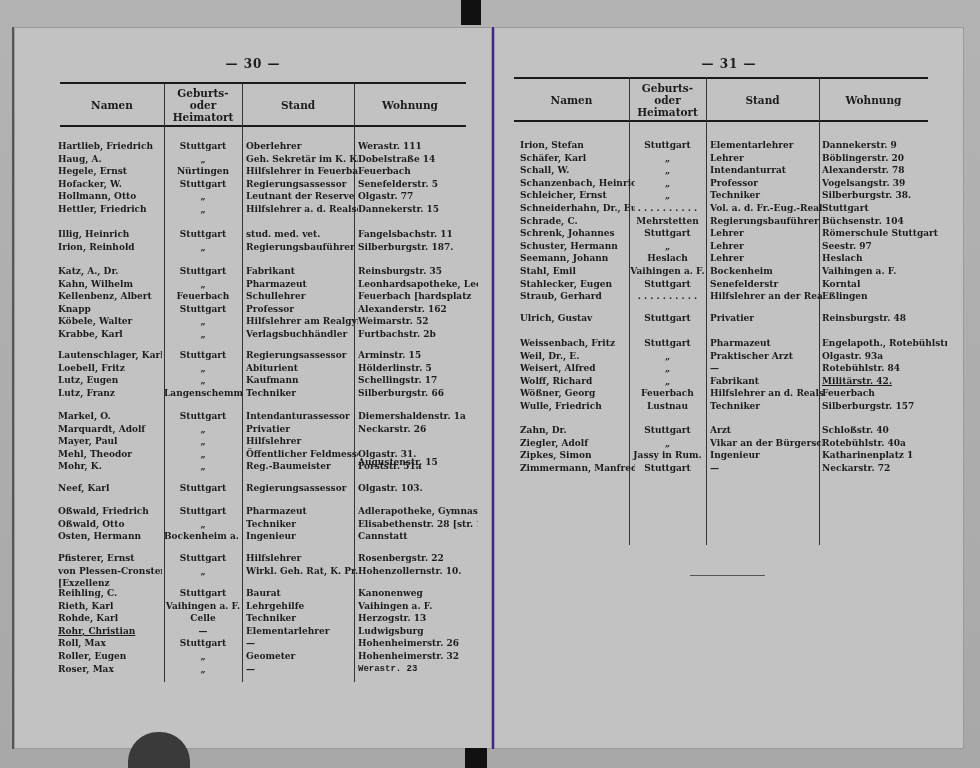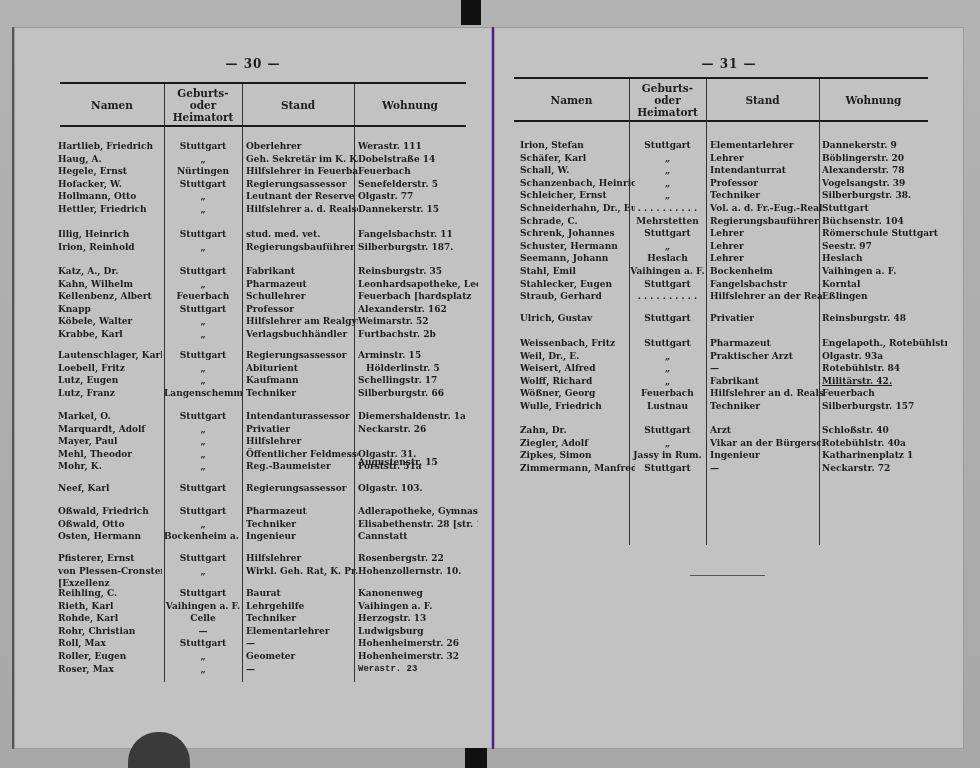--- a/index.html
+++ b/index.html
@@ -140,21 +140,21 @@
       <div class="row" style="top: 322px;">
         <span class="c name" style="left: 44px; width: 104px;">Lautenschlager, Karl</span>
         <span class="c ort" style="left: 150px; width: 78px;">Stuttgart</span>
         <span class="c stand" style="left: 232px; width: 112px;">Regierungsassessor</span>
         <span class="c wohn" style="left: 344px; width: 120px;">Arminstr. 15</span>
       </div>
       <div class="row" style="top: 334.6px;">
         <span class="c name" style="left: 44px; width: 104px;">Loebell, Fritz</span>
         <span class="c ort" style="left: 150px; width: 78px;">„</span>
         <span class="c stand" style="left: 232px; width: 112px;">Abiturient</span>
-        <span class="c wohn" style="left: 344px; width: 120px; margin-left: 8px;">Hölderlinstr. 5</span>
+        <span class="c wohn" style="left: 344px; width: 120px;">Hölderlinstr. 5</span>
       </div>
       <div class="row" style="top: 347.2px;">
         <span class="c name" style="left: 44px; width: 104px;">Lutz, Eugen</span>
         <span class="c ort" style="left: 150px; width: 78px;">„</span>
         <span class="c stand" style="left: 232px; width: 112px;">Kaufmann</span>
         <span class="c wohn" style="left: 344px; width: 120px;">Schellingstr. 17</span>
       </div>
       <div class="row" style="top: 359.8px;">
         <span class="c name" style="left: 44px; width: 104px;">Lutz, Franz</span>
         <span class="c ort" style="left: 150px; width: 78px;">Langenschemmern</span>
@@ -245,21 +245,21 @@
         <span class="c stand" style="left: 232px; width: 112px;">Lehrgehilfe</span>
         <span class="c wohn" style="left: 344px; width: 120px;">Vaihingen a. F.</span>
       </div>
       <div class="row" style="top: 585.2px;">
         <span class="c name" style="left: 44px; width: 104px;">Rohde, Karl</span>
         <span class="c ort" style="left: 150px; width: 78px;">Celle</span>
         <span class="c stand" style="left: 232px; width: 112px;">Techniker</span>
         <span class="c wohn" style="left: 344px; width: 120px;">Herzogstr. 13</span>
       </div>
       <div class="row" style="top: 597.8px;">
-        <span class="c name" style="left: 44px; width: 104px;">Rohr, Christian</span>
+        <span class="c name" style="left: 44px; width: 104px; text-decoration: underline;">Rohr, Christian</span>
         <span class="c ort" style="left: 150px; width: 78px;">—</span>
         <span class="c stand" style="left: 232px; width: 112px;">Elementarlehrer</span>
         <span class="c wohn" style="left: 344px; width: 120px;">Ludwigsburg</span>
       </div>
       <div class="row" style="top: 610.4px;">
         <span class="c name" style="left: 44px; width: 104px;">Roll, Max</span>
         <span class="c ort" style="left: 150px; width: 78px;">Stuttgart</span>
         <span class="c stand" style="left: 232px; width: 112px;">—</span>
         <span class="c wohn" style="left: 344px; width: 120px;">Hohenheimerstr. 26</span>
       </div>
@@ -354,21 +354,21 @@
       </div>
       <div class="row" style="top: 238px;">
         <span class="c name" style="left: 26px; width: 115px;">Stahl, Emil</span>
         <span class="c ort" style="left: 135px; width: 77px;">Vaihingen a. F.</span>
         <span class="c stand" style="left: 216px; width: 113px;">Bockenheim</span>
         <span class="c wohn" style="left: 328px; width: 125px;">Vaihingen a. F.</span>
       </div>
       <div class="row" style="top: 250.6px;">
         <span class="c name" style="left: 26px; width: 115px;">Stahlecker, Eugen</span>
         <span class="c ort" style="left: 135px; width: 77px;">Stuttgart</span>
-        <span class="c stand" style="left: 216px; width: 113px;">Fangelsbachstr</span>
+        <span class="c stand" style="left: 216px; width: 113px;">Senefelderstr</span>
         <span class="c wohn" style="left: 328px; width: 125px;">Korntal</span>
       </div>
       <div class="row" style="top: 263.2px;">
         <span class="c name" style="left: 26px; width: 115px;">Straub, Gerhard</span>
         <span class="c ort" style="left: 135px; width: 77px;">. . . . . . . . . .</span>
         <span class="c stand" style="left: 216px; width: 113px;">Hilfslehrer an der Realsch.</span>
         <span class="c wohn" style="left: 328px; width: 125px;">Eßlingen</span>
       </div>
       <div class="row" style="top: 285px;">
         <span class="c name" style="left: 26px; width: 115px;">Ulrich, Gustav</span>

